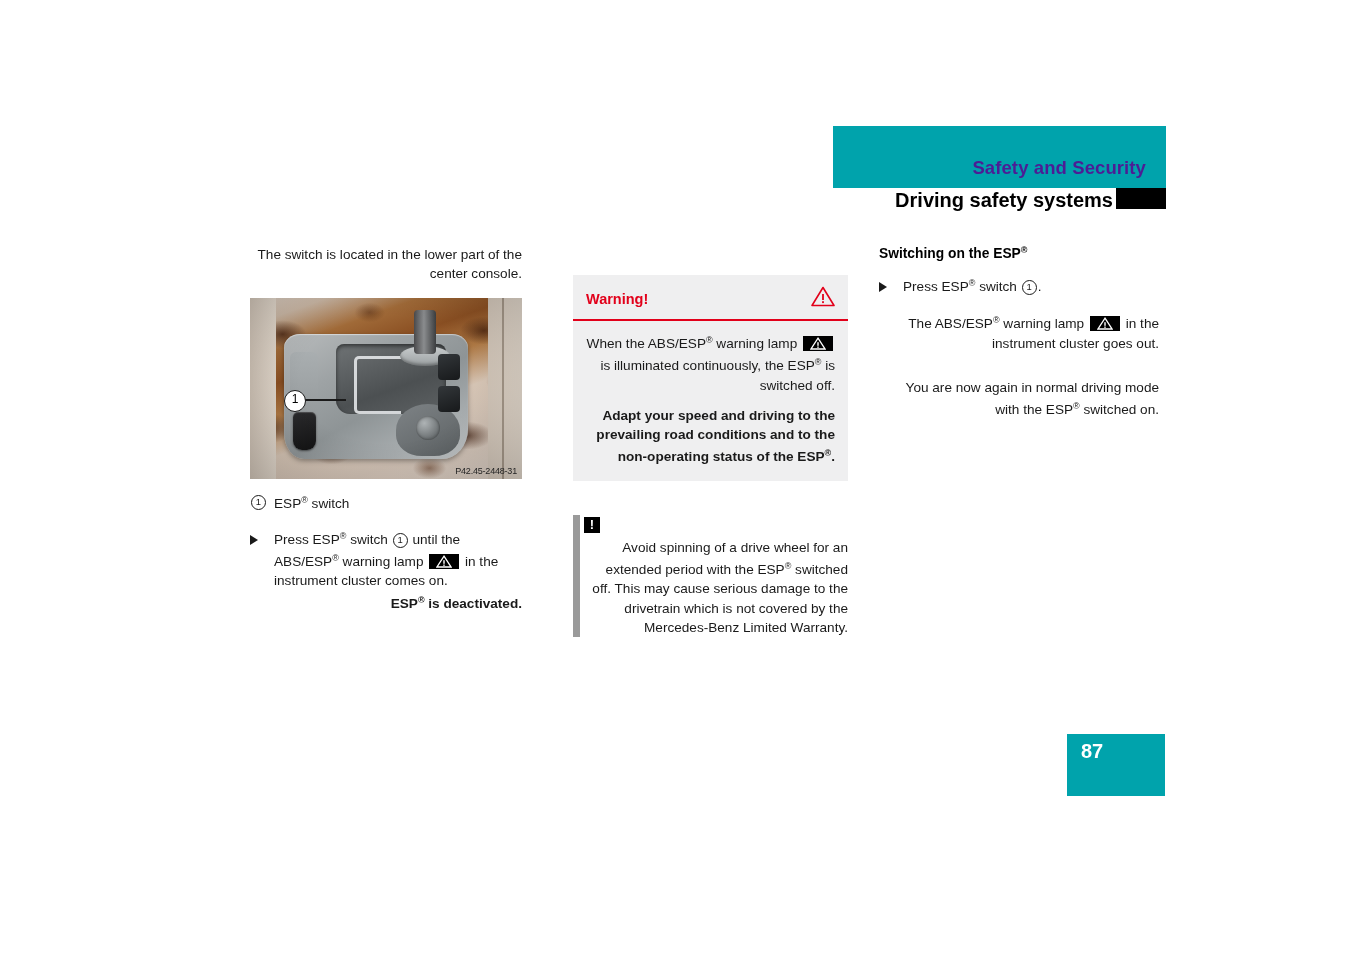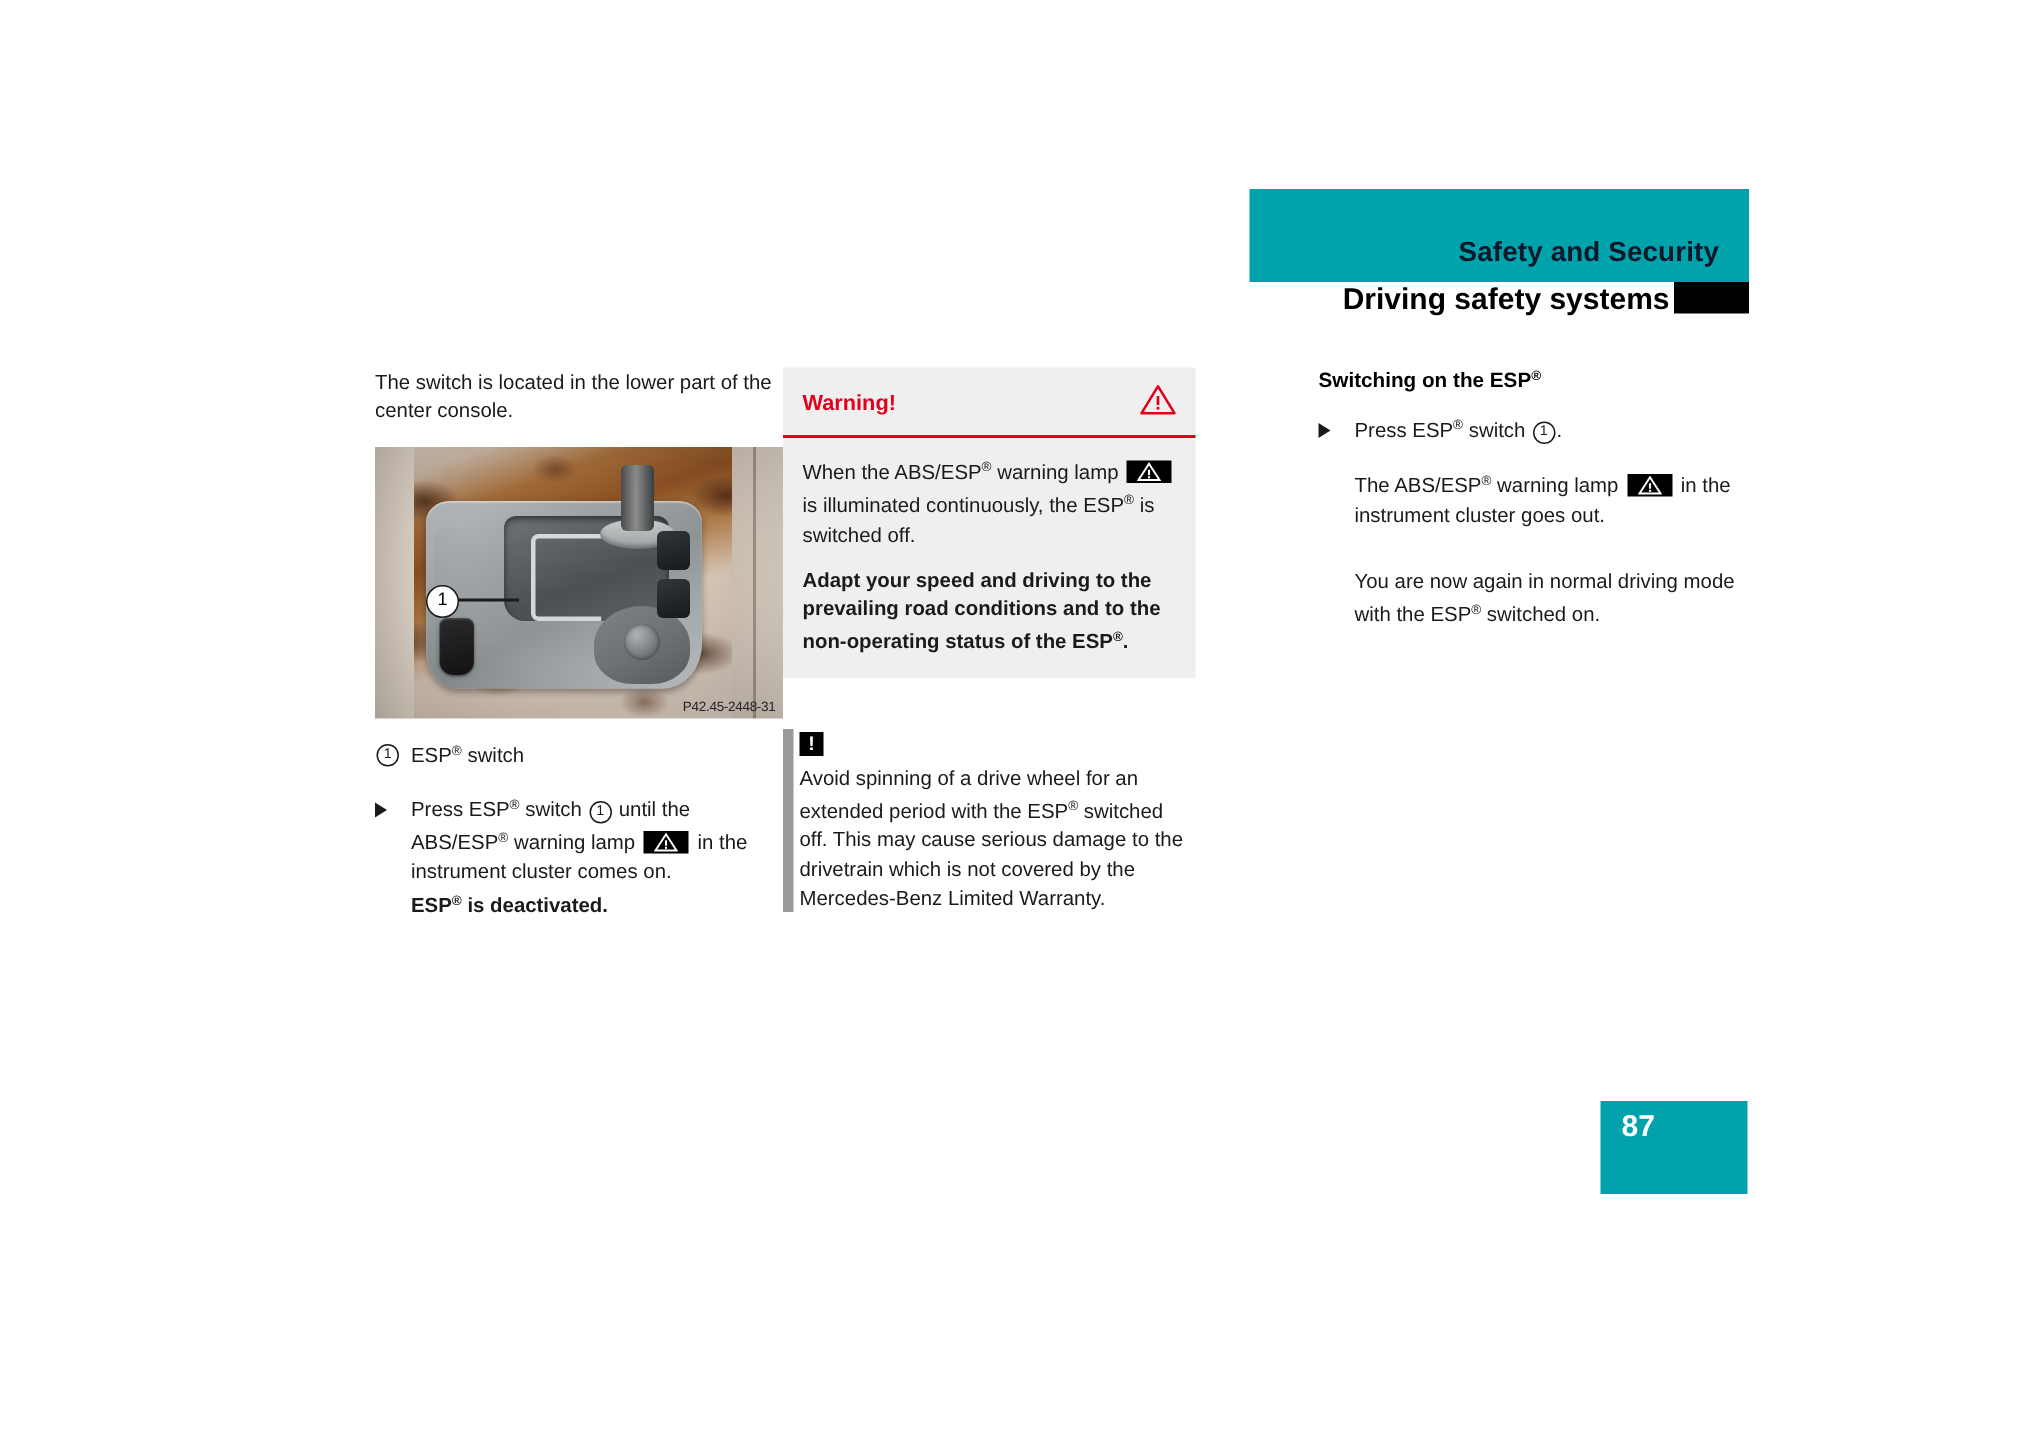--- a/index.html
+++ b/index.html
@@ -29,21 +29,21 @@
     width: 333px;
     height: 62px;
     background: #00a3ac;
   }
   .hdr-title {
     position: absolute;
     right: 20px;
     bottom: 9px;
     font-size: 18.5px;
     font-weight: bold;
-    color: #0f172a;
+    color: #4c1d95;
     letter-spacing: 0.1px;
     white-space: nowrap;
   }
   .hdr-sub {
     position: absolute;
     left: 833px;
     top: 189px;
     width: 280px;
     height: 22px;
     text-align: right;
@@ -60,30 +60,30 @@
     height: 21px;
     background: #000000;
   }
 
   
   .col {
     position: absolute;
     top: 245px;
   }
   .col-left  { left: 250px; width: 272px; }
-  .col-mid   { left: 522px; width: 275px; }
+  .col-mid   { left: 573px; width: 275px; margin-top: 30px; }
   .col-right { left: 879px; width: 280px; }
 
   .body-text {
     font-size: 13.6px;
     line-height: 19.3px;
     color: #1a1a1a;
   }
 
-  p { margin: 0; }
+  p { margin: 0; text-align: right; }
 
   
   .photo-wrap {
     position: relative;
     width: 272px;
     height: 181px;
     margin-top: 14px;
     overflow: hidden;
     background: linear-gradient(
         160deg,

